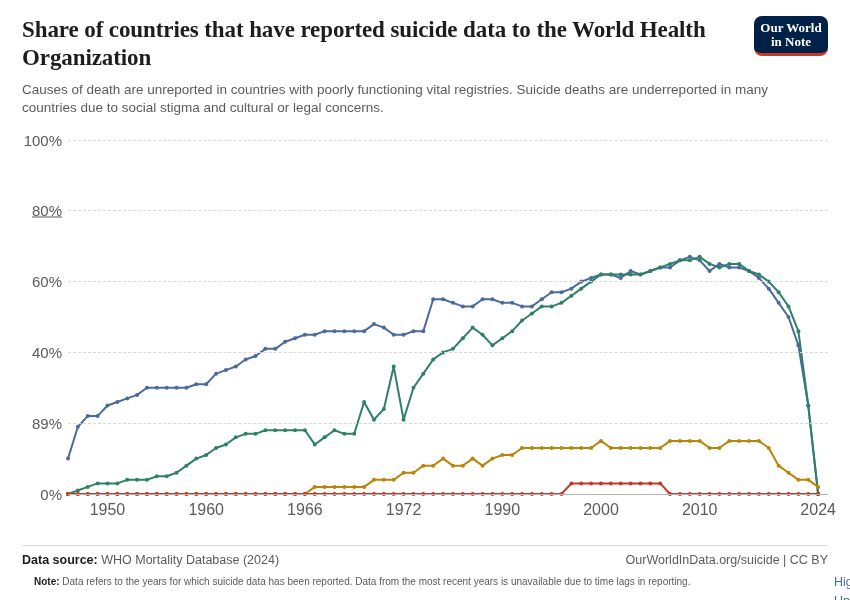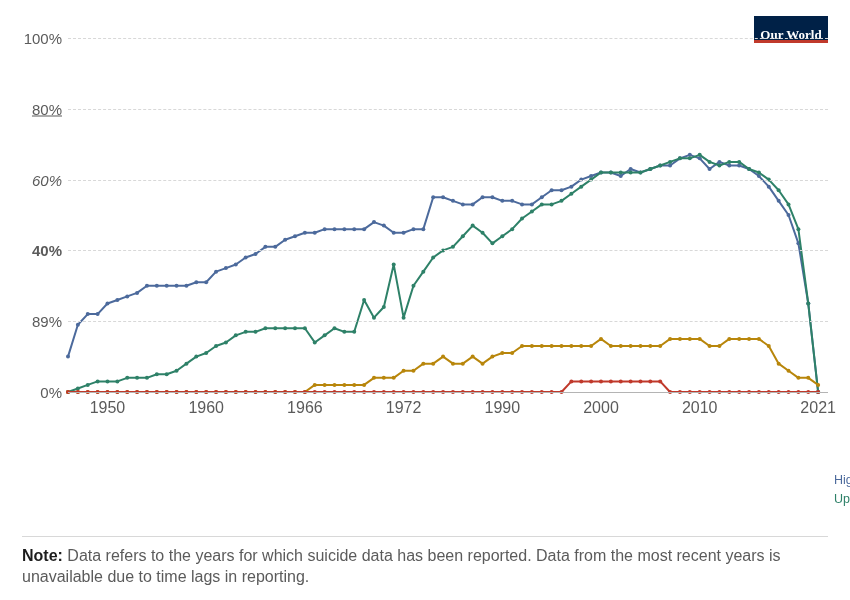--- a/index.html
+++ b/index.html
@@ -39,31 +39,32 @@
     line-height: 1.35;
     color: #5b5b5b;
     margin: 9px 0 0 0;
     max-width: 790px;
   }
   .owid-logo {
     position: absolute;
     top: 0px;
     right: 0px;
     width: 74px;
-    height: 27px;
+    height: 40px;
     background: #002147;
     color: #ffffff;
     font-family: "Liberation Serif", serif;
     font-weight: bold;
     font-size: 13px;
     line-height: 1.05;
     text-align: center;
-    padding-top: 12px;
+    padding-top: 5px;
     box-sizing: border-box;
     border-bottom: 3px solid #c0392b;
+    border-radius: 8px;
   }
   .chart-area {
     position: relative;
     margin-top: 14px;
     width: 806px;
     height: 390px;
   }
   .plot {
     position: absolute;
     left: 46px;
@@ -127,35 +128,38 @@
     justify-content: space-between;
     align-items: baseline;
     font-size: 12.5px;
     color: #5b5b5b;
   }
   .footer-row .left b {
     color: #1d1d1d;
   }
   .note {
     margin-top: 8px;
-    font-size: 16px;
+    font-size: 10px;
     line-height: 1.35;
     color: #5b5b5b;
     max-width: 790px;
+    margin-left: 12px;
   }
   .note b {
     color: #1d1d1d;
   }
 </style>
 </head>
 <body>
 
 <div class="page">
 
   <div class="header">
+    <h1 class="title">Share of countries that have reported suicide data to the World Health Organization</h1>
+    <p class="subtitle">Causes of death are unreported in countries with poorly functioning vital registries. Suicide deaths are underreported in many countries due to social stigma and cultural or legal concerns.</p>
     <div class="owid-logo">
       <div>Our World</div>
       <div>in Note</div>
     </div>
   </div>
 
   <div class="chart-area">
     <div class="plot" id="plot">
       <svg class="lines" id="lines" viewBox="0 0 1000 1000" preserveAspectRatio="none">
           <polyline points="0.00,900.00 12.99,810.00 25.97,780.00 38.96,780.00 51.95,750.00 64.94,740.00 77.92,730.00 90.91,720.00 103.90,700.00 116.88,700.00 129.87,700.00 142.86,700.00 155.84,700.00 168.83,690.00 181.82,690.00 194.81,660.00 207.79,650.00 220.78,640.00 233.77,620.00 246.75,610.00 259.74,590.00 272.73,590.00 285.71,570.00 298.70,560.00 311.69,550.00 324.68,550.00 337.66,540.00 350.65,540.00 363.64,540.00 376.62,540.00 389.61,540.00 402.60,520.00 415.58,530.00 428.57,550.00 441.56,550.00 454.55,540.00 467.53,540.00 480.52,450.00 493.51,450.00 506.49,460.00 519.48,470.00 532.47,470.00 545.45,450.00 558.44,450.00 571.43,460.00 584.42,460.00 597.40,470.00 610.39,470.00 623.38,450.00 636.36,430.00 649.35,430.00 662.34,420.00 675.32,400.00 688.31,390.00 701.30,380.00 714.29,380.00 727.27,390.00 740.26,370.00 753.25,380.00 766.23,370.00 779.22,360.00 792.21,360.00 805.19,340.00 818.18,330.00 831.17,340.00 844.16,370.00 857.14,350.00 870.13,360.00 883.12,360.00 896.10,370.00 909.09,390.00 922.08,420.00 935.06,460.00 948.05,500.00 961.04,580.00 974.03,750.00 987.01,1000.00" fill="none" stroke="#4c6a9c" stroke-width="2" vector-effect="non-scaling-stroke" stroke-linejoin="round"></polyline>
@@ -469,40 +473,46 @@
           <circle cx="948.05" cy="1000.00" r="2" fill="#c0392b" vector-effect="non-scaling-stroke" transform="translate(948.05,1000.00) scale(1.3157894736842106,2.824858757062147) translate(-948.05,-1000.00)"></circle>
           <circle cx="961.04" cy="1000.00" r="2" fill="#c0392b" vector-effect="non-scaling-stroke" transform="translate(961.04,1000.00) scale(1.3157894736842106,2.824858757062147) translate(-961.04,-1000.00)"></circle>
           <circle cx="974.03" cy="1000.00" r="2" fill="#c0392b" vector-effect="non-scaling-stroke" transform="translate(974.03,1000.00) scale(1.3157894736842106,2.824858757062147) translate(-974.03,-1000.00)"></circle>
           <circle cx="987.01" cy="1000.00" r="2" fill="#c0392b" vector-effect="non-scaling-stroke" transform="translate(987.01,1000.00) scale(1.3157894736842106,2.824858757062147) translate(-987.01,-1000.00)"></circle>
         </svg>
     <div class="gridline zero" style="top: 100%;"></div>
         <div class="ytick" style="top: 100%;">0%</div>
         <div class="gridline" style="top: 80%;"></div>
         <div class="ytick" style="top: 80%;">89%</div>
         <div class="gridline" style="top: 60%;"></div>
-        <div class="ytick" style="top: 60%; font-weight: bold;">40%</div>
+        <div class="ytick" style="top: 60%;">40%</div>
         <div class="gridline" style="top: 40%;"></div>
-        <div class="ytick" style="top: 40%; font-style: italic;">60%</div>
+        <div class="ytick" style="top: 40%;">60%</div>
         <div class="gridline" style="top: 20%;"></div>
         <div class="ytick" style="top: 20%; text-decoration: underline;">80%</div>
         <div class="gridline" style="top: 0%;"></div>
         <div class="ytick" style="top: 0%;">100%</div>
         <div class="xtick" style="left: 5.19481%;">1950</div>
         <div class="xtick" style="left: 18.1818%;">1960</div>
         <div class="xtick" style="left: 31.1688%;">1966</div>
         <div class="xtick" style="left: 44.1558%;">1972</div>
         <div class="xtick" style="left: 57.1429%;">1990</div>
         <div class="xtick" style="left: 70.1299%;">2000</div>
         <div class="xtick" style="left: 83.1169%;">2010</div>
-        <div class="xtick" style="left: 98.7013%;">2021</div>
+        <div class="xtick" style="left: 98.7013%;">2024</div>
         <div class="series-label" style="color: rgb(76, 106, 156); left: calc(100% + 6px); top: 442px;">High-income countries</div>
         <div class="series-label" style="color: rgb(46, 129, 104); left: calc(100% + 6px); top: 461px;">Upper-middle-income countries</div>
       </div>
   </div>
 
   <div class="footer">
     <div class="footer-rule"></div>
+    <div class="footer-row">
+      <div class="left">
+        <b>Data source:</b><span> WHO Mortality Database (2024)</span>
+      </div>
+      <div class="right">OurWorldInData.org/suicide | CC BY</div>
+    </div>
     <div class="note">
       <b>Note:</b><span> Data refers to the years for which suicide data has been reported. Data from the most recent years is unavailable due to time lags in reporting.</span>
     </div>
   </div>
 
 </div>
 
 </body></html>

